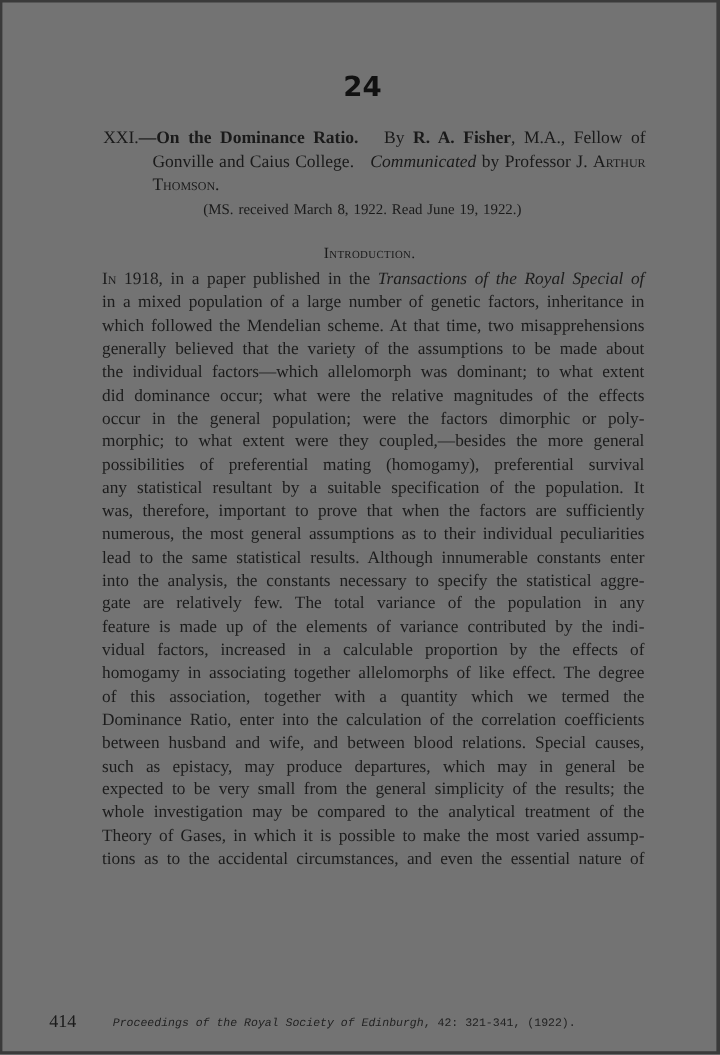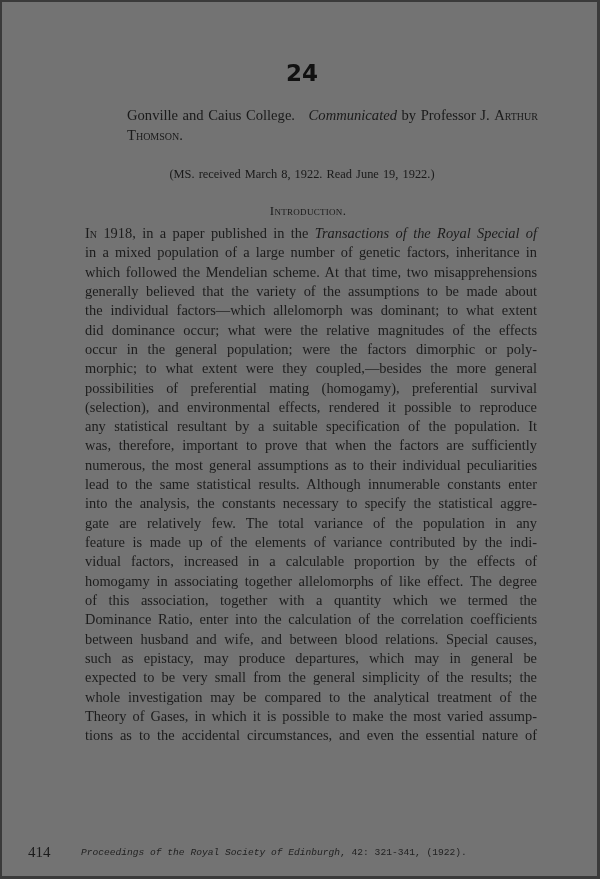--- a/index.html
+++ b/index.html
@@ -95,21 +95,21 @@
       display: block;
       white-space: nowrap;
       text-align: justify;
       text-align-last: justify;
       height: 19.32px;
       overflow: visible;
     }
     .bline.last { text-align-last: justify; }
     .footer {
       position: absolute;
-      left: 26px;
+      left: 39px;
       top: 842px;
       width: 560px;
       height: 20px;
     }
     .footer-page {
       position: absolute;
       left: 0; top: 0;
       font-family: "Liberation Serif", "DejaVu Serif", serif;
       font-size: 15px;
       color: #1a1a1a;
@@ -125,39 +125,39 @@
     .footer-citation .ital { font-style: italic; }
   </style>
 </head>
 <body>
 
 <div class="page">
 
   <div class="page-number-top">24</div>
 
   <div class="title-block">
+    <span class="title-line"><span>XXI.</span><span class="bold">—On the Dominance Ratio.</span>&nbsp;&nbsp; <span>By</span> <span class="bold">R. A. Fisher</span><span>, M.A., Fellow of</span></span>
     <span class="title-line indent"><span>Gonville and Caius College.</span>&nbsp;&nbsp; <span class="ital">Communicated</span> <span>by Professor J.</span> <span class="sc">Arthur</span></span>
     <span class="title-line indent last"><span class="sc">Thomson</span><span>.</span></span>
   </div>
 
   <div class="received">(MS. received March 8, 1922.   Read June 19, 1922.)</div>
 
   <div class="section-heading">Introduction.</div>
 
   <div class="body-text">
     <span class="bline"><span class="sc">In</span><span> 1918, in a paper published in the </span><span class="ital">Transactions of the Royal Special of</span></span>
     <span class="bline">in a mixed population of a large number of genetic factors, inheritance in</span>
     <span class="bline">which followed the Mendelian scheme.   At that time, two misapprehensions</span>
     <span class="bline">generally believed that the variety of the assumptions to be made about</span>
     <span class="bline">the individual factors—which allelomorph was dominant; to what extent</span>
     <span class="bline">did dominance occur; what were the relative magnitudes of the effects</span>
     <span class="bline">occur in the general population; were the factors dimorphic or poly-</span>
     <span class="bline">morphic; to what extent were they coupled,—besides the more general</span>
     <span class="bline">possibilities of preferential mating (homogamy), preferential survival</span>
-    <span class="bline">(selection), and environmental effects, rendered it possible to reproduce</span>
     <span class="bline">any statistical resultant by a suitable specification of the population.   It</span>
     <span class="bline">was, therefore, important to prove that when the factors are sufficiently</span>
     <span class="bline">numerous, the most general assumptions as to their individual peculiarities</span>
     <span class="bline">lead to the same statistical results.   Although innumerable constants enter</span>
     <span class="bline">into the analysis, the constants necessary to specify the statistical aggre-</span>
     <span class="bline">gate are relatively few.   The total variance of the population in any</span>
     <span class="bline">feature is made up of the elements of variance contributed by the indi-</span>
     <span class="bline">vidual factors, increased in a calculable proportion by the effects of</span>
     <span class="bline">homogamy in associating together allelomorphs of like effect.   The degree</span>
     <span class="bline">of this association, together with a quantity which we termed the</span>

